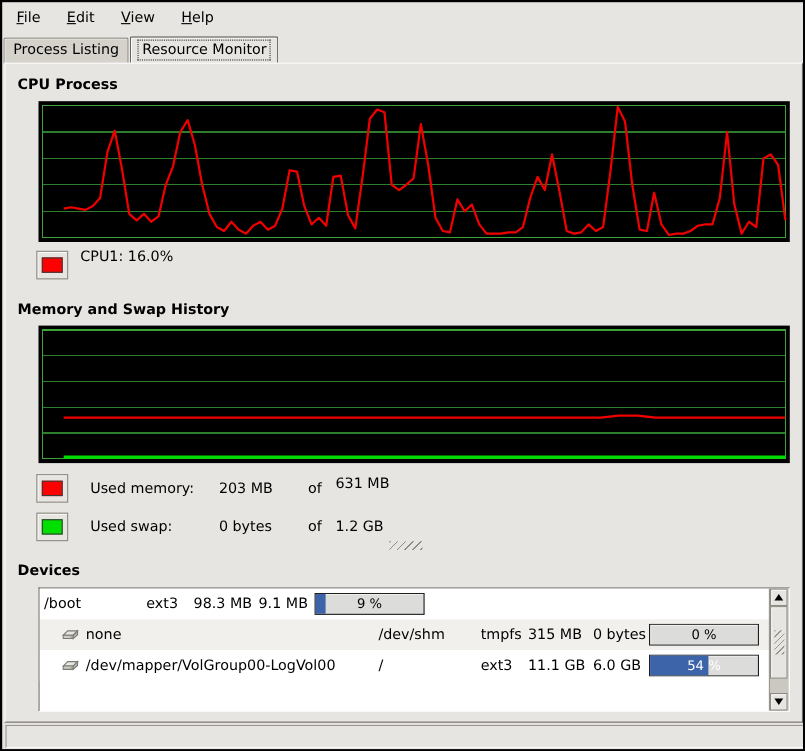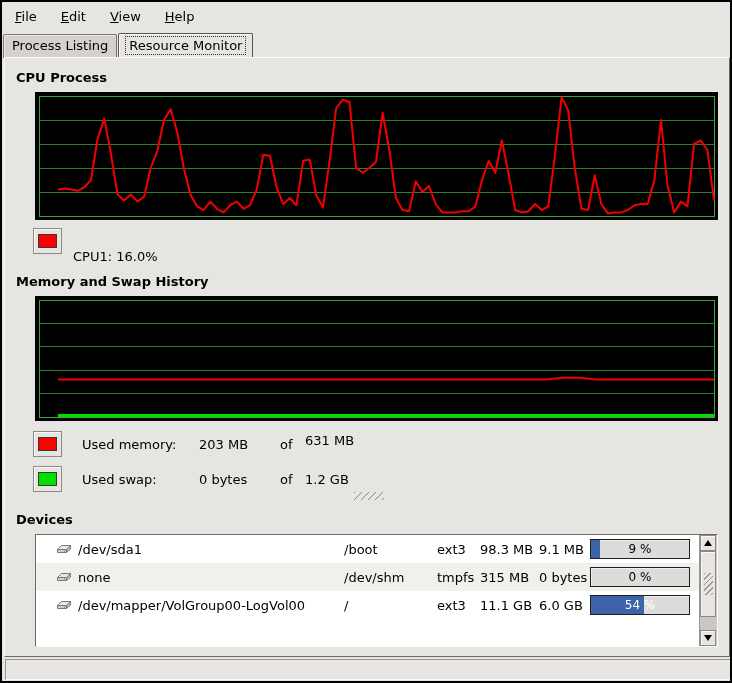--- a/index.html
+++ b/index.html
@@ -124,21 +124,21 @@
         <line x1="2" y1="50" x2="677" y2="50" stroke="#2d7f2d" stroke-width="1" shape-rendering="crispEdges"></line>
         <line x1="2" y1="74" x2="677" y2="74" stroke="#2d7f2d" stroke-width="1" shape-rendering="crispEdges"></line>
         <line x1="2" y1="98" x2="677" y2="98" stroke="#2d7f2d" stroke-width="1" shape-rendering="crispEdges"></line>
         <rect x="2" y="2" width="675" height="120" fill="none" stroke="#3aa33a" stroke-width="1" shape-rendering="crispEdges"></rect>
         <polyline points="20.9,95.6 27.5,94.4 34.2,95.6 40.8,96.8 47.4,93.2 54.0,86.0 60.7,44.0 67.3,24.8 73.9,59.6 80.5,100.4 87.2,106.4 93.8,100.4 100.4,107.6 107.1,102.8 113.7,74.0 120.3,57.2 126.9,26.0 133.6,15.2 140.2,38.0 146.8,74.0 153.4,100.4 160.1,112.4 166.7,116.0 173.3,107.6 180.0,114.8 186.6,118.4 193.2,111.2 199.8,107.6 206.5,114.8 213.1,111.2 219.7,95.6 226.3,60.8 233.0,62.0 239.6,93.2 246.2,110.0 252.9,104.0 259.5,111.2 266.1,66.8 272.7,65.6 279.4,101.6 286.0,113.6 292.6,66.8 299.2,14.0 305.9,5.6 312.5,8.0 319.1,74.0 325.8,78.8 332.4,74.0 339.0,68.0 345.6,18.8 352.3,56.0 358.9,104.0 365.5,116.0 372.1,117.2 378.8,87.2 385.4,98.0 392.0,92.0 398.7,110.0 405.3,118.4 411.9,118.4 418.5,118.4 425.2,117.2 431.8,117.2 438.4,112.4 445.0,86.0 451.7,66.8 458.3,78.8 464.9,46.4 471.6,80.0 478.2,116.0 484.8,118.4 491.4,117.2 498.1,110.0 504.7,116.0 511.3,112.4 517.9,62.0 524.6,3.2 531.2,16.4 537.8,74.0 544.5,114.8 551.1,116.0 557.7,81.2 564.3,110.0 571.0,119.6 577.6,118.4 584.2,118.4 590.8,116.0 597.5,111.2 604.1,110.0 610.7,110.0 617.4,86.0 624.0,26.0 630.6,92.0 637.2,118.4 643.9,107.6 650.5,112.4 657.1,50.0 663.7,46.4 670.4,56.0 677.0,106.4" fill="none" stroke="#f20000" stroke-width="2" stroke-linejoin="round" stroke-linecap="butt"></polyline>
       </svg>
   </div>
   <div class="swatch-btn" style="left:31px; top:226px;">
     <span class="swatch-color" style="background: rgb(255, 0, 0);"></span>
   </div>
-  <div class="legend-text" style="left:71px; top:247px;">CPU1: 16.0%</div>
+  <div class="legend-text" style="left:71px; top:224px;">CPU1: 16.0%</div>
 
   <div class="section-title" style="left:14px; top:272px;">Memory and Swap History</div>
   <div class="graph" style="left:33px; top:294px; width:679px; height:121px;">
     <svg id="mem-svg" width="679" height="121">
         <rect x="0" y="0" width="679" height="121" fill="#000000"></rect>
         <line x1="2" y1="25.4" x2="677" y2="25.4" stroke="#2d7f2d" stroke-width="1" shape-rendering="crispEdges"></line>
         <line x1="2" y1="48.8" x2="677" y2="48.8" stroke="#2d7f2d" stroke-width="1" shape-rendering="crispEdges"></line>
         <line x1="2" y1="72.2" x2="677" y2="72.2" stroke="#2d7f2d" stroke-width="1" shape-rendering="crispEdges"></line>
         <line x1="2" y1="95.6" x2="677" y2="95.6" stroke="#2d7f2d" stroke-width="1" shape-rendering="crispEdges"></line>
         <rect x="2" y="2" width="675" height="117" fill="none" stroke="#3aa33a" stroke-width="1" shape-rendering="crispEdges"></rect>
@@ -164,29 +164,20 @@
   <div class="legend-text" style="left:303px; top:470px;">1.2 GB</div>
 
   <div class="pane-grip" style="left:352px; top:490px;"></div>
 
   <div class="section-title" style="left:14px; top:510px;">Devices</div>
 
   <div class="table" style="left:33px; top:532px; width:683px; height:113px;">
     <div style="position:absolute; left:0; top:0; right:17px; bottom:0; overflow:hidden;">
       <div>
           <div class="trow">
-    <div class="td name c-name">
-      <svg class="disk-icon" width="16" height="16" viewBox="0 0 16 16">
-        <polygon points="1.5,8.5 5.5,4.5 14.5,4.5 10.5,8.5" fill="#e9e7e3" stroke="#7d7a74" stroke-width="1"></polygon>
-        <polygon points="1.5,8.5 10.5,8.5 10.5,11.5 1.5,11.5" fill="#cfccc6" stroke="#7d7a74" stroke-width="1"></polygon>
-        <polygon points="10.5,8.5 14.5,4.5 14.5,8 10.5,11.5" fill="#b9b6b0" stroke="#7d7a74" stroke-width="1"></polygon>
-        <circle cx="8.7" cy="10" r="0.9" fill="#86bb86"></circle>
-      </svg>
-      <span>/dev/sda1</span>
-    </div>
     <div class="td c-dir">/boot</div>
     <div class="td c-type">ext3</div>
     <div class="td c-total num-right">98.3 MB</div>
     <div class="td c-used">
       <span>9.1 MB</span>
       <div class="pbar">
         <div class="pb-fill" style="width: 9%;"></div>
         <div class="pb-label">9 %</div>
       </div>
     </div>

